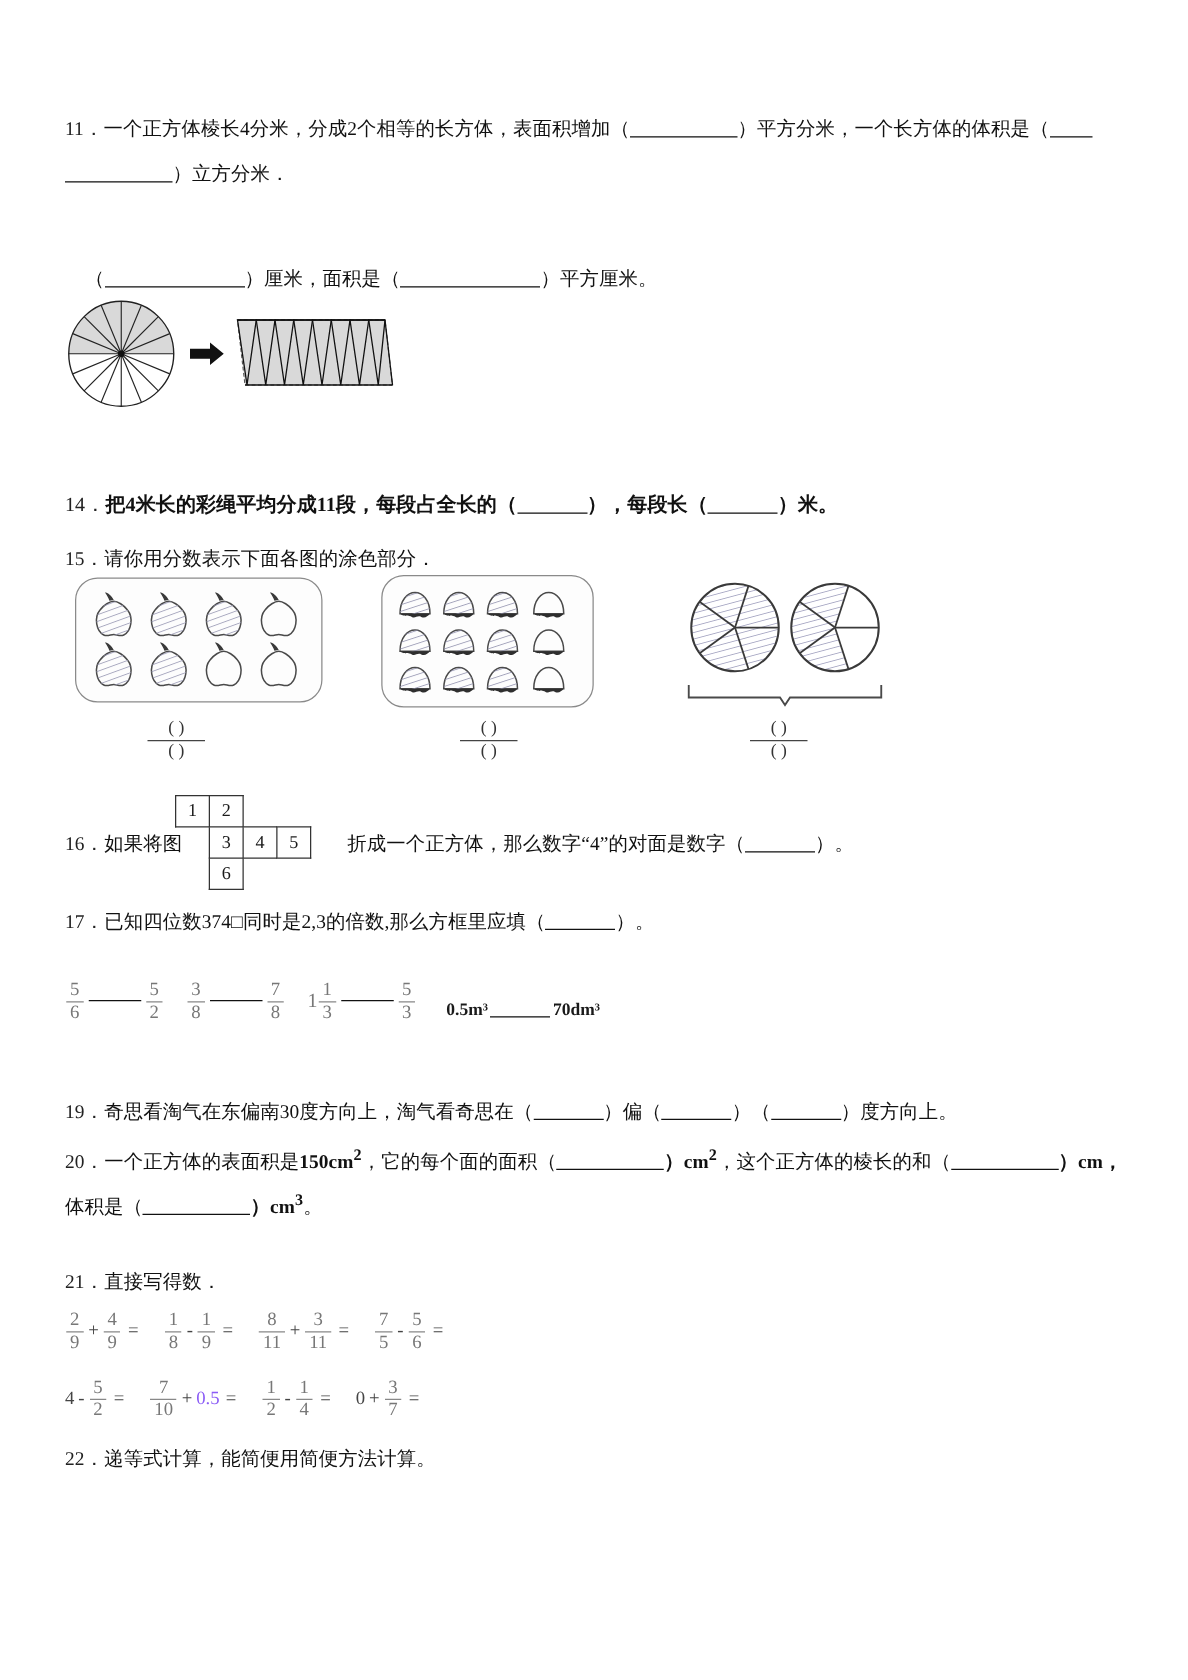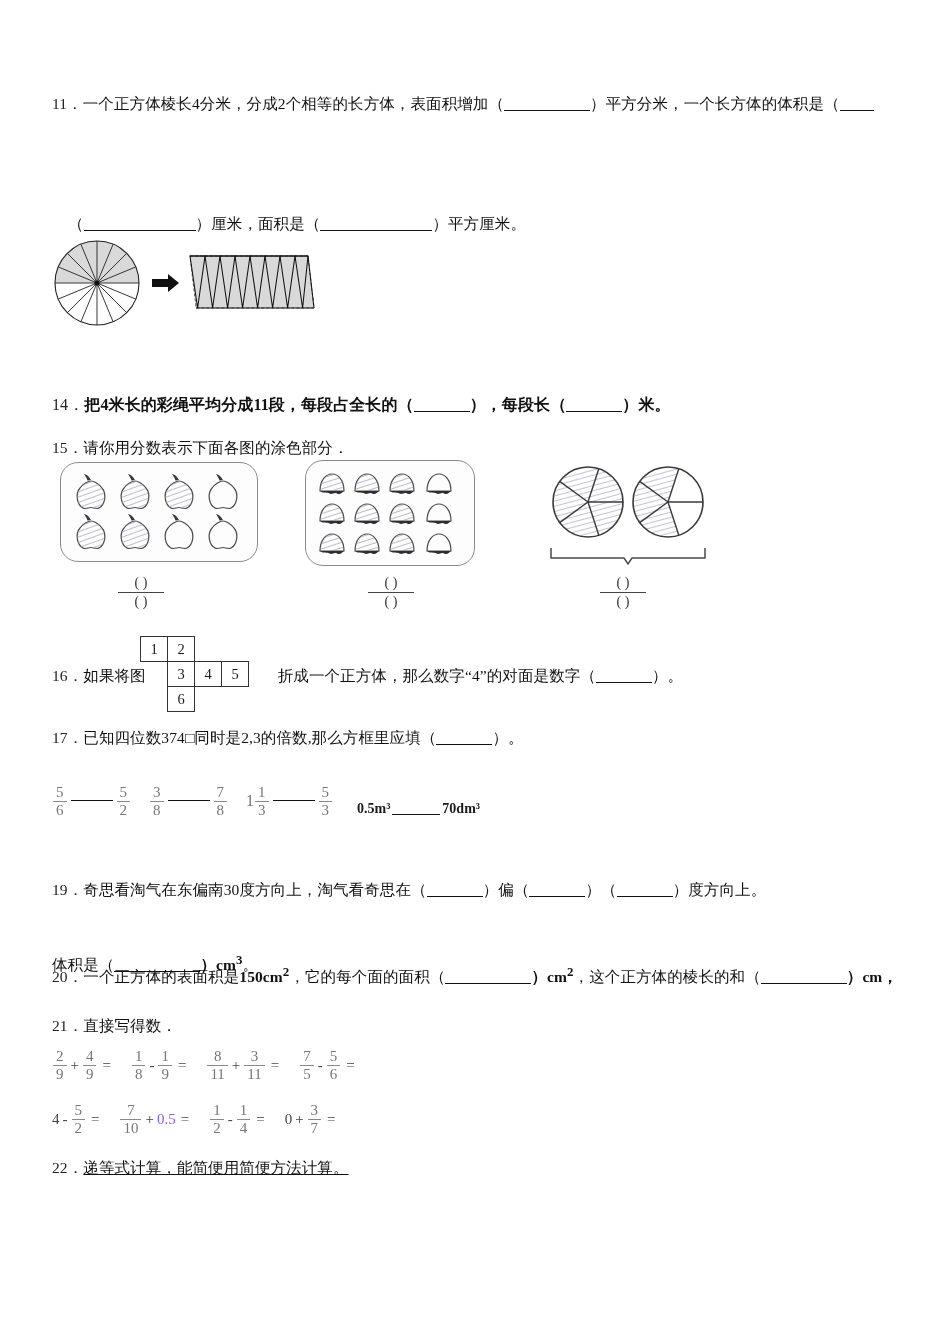--- a/index.html
+++ b/index.html
@@ -105,20 +105,23 @@
   
   .sec { position:absolute; font-weight:bold; font-size:15.5px; }
 </style>
 </head>
 <body>
 
 <div class="page">
 
   <div class="q" style="left:52px; top:88px; width:860px;">
     <span class="qnum">11．</span><span>一个正方体棱长</span><span>4</span><span>分米，分成</span><span>2</span><span>个相等的长方体，表面积增加（</span><span class="blank-l"></span><span>）平方分米，一个长方体的体积是（</span><span class="blank-s"></span>
+  </div>
+  <div class="q" style="left:52px; top:124px; width:860px;">
+    <span class="blank-l"></span><span>）立方分米．</span>
   </div>
 
   <div class="q" style="left:52px; top:208px; width:870px;margin-left:16px;">
     <span>（</span><span class="blank-xl"></span><span>）厘米，面积是（</span><span class="blank-xl"></span><span>）平方厘米。</span>
   </div>
 
   <div class="fig12">
     <svg width="270" height="86" viewBox="0 0 270 86">
       <g transform="translate(45,43)">
         <path d="M0,0 L42,0 A42,42 0 0,0 -42,0 Z" fill="#d9d9d9" stroke="none"></path>
@@ -413,21 +416,21 @@
 
     <div class="unitcmp" style="padding-bottom:2px;">
       <span>0.5m³</span><span class="line2"></span><span>70dm³</span>
     </div>
   </div>
 
   <div class="q" style="left:52px; top:874px; width:880px;">
     <span class="qnum">19．</span><span>奇思看淘气在东偏南</span><span>30</span><span>度方向上，淘气看奇思在（</span><span class="blank-m"></span><span>）偏（</span><span class="blank-m"></span><span>）（</span><span class="blank-m"></span><span>）度方向上。</span>
   </div>
 
-  <div class="q" style="left:52px; top:910px; width:890px;margin-top:48px;">
+  <div class="q" style="left:52px; top:910px; width:890px;">
     <span class="qnum">20．</span><span>一个正方体的表面积是</span><span class="bold">150cm</span><sup class="bold">2</sup><span>，它的每个面的面积（</span><span class="blank-l"></span><span class="bold">）cm</span><sup class="bold">2</sup><span>，这个正方体的棱长的和（</span><span class="blank-l"></span><span class="bold">）cm，</span>
   </div>
   <div class="q" style="left:52px; top:946px; width:880px;">
     <span>体积是（</span><span class="blank-l"></span><span class="bold">）cm</span><sup class="bold">3</sup><span>。</span>
   </div>
 
   <div class="sec" style="left:52px; top:984px;"></div>
 
   <div class="q" style="left:52px; top:1010px; width:870px;">
     <span class="qnum">21．</span><span>直接写得数．</span>
@@ -525,17 +528,17 @@
       <span style="color:#444;">0</span>
       <span class="op">+</span>
       <span class="frac grey">
         <span class="num">3</span>
         <span class="den">7</span>
       </span>
       <span class="eq">=</span>
     </span>
   </div>
 
-  <div class="q" style="left:52px; top:1152px; width:870px;text-decoration:underline;">
+  <div class="q" style="left:52px; top:1152px; width:870px;">
     <span class="qnum">22．</span><span>递等式计算，能简便用简便方法计算。</span>
   </div>
 
 </div>
 
 </body></html>

